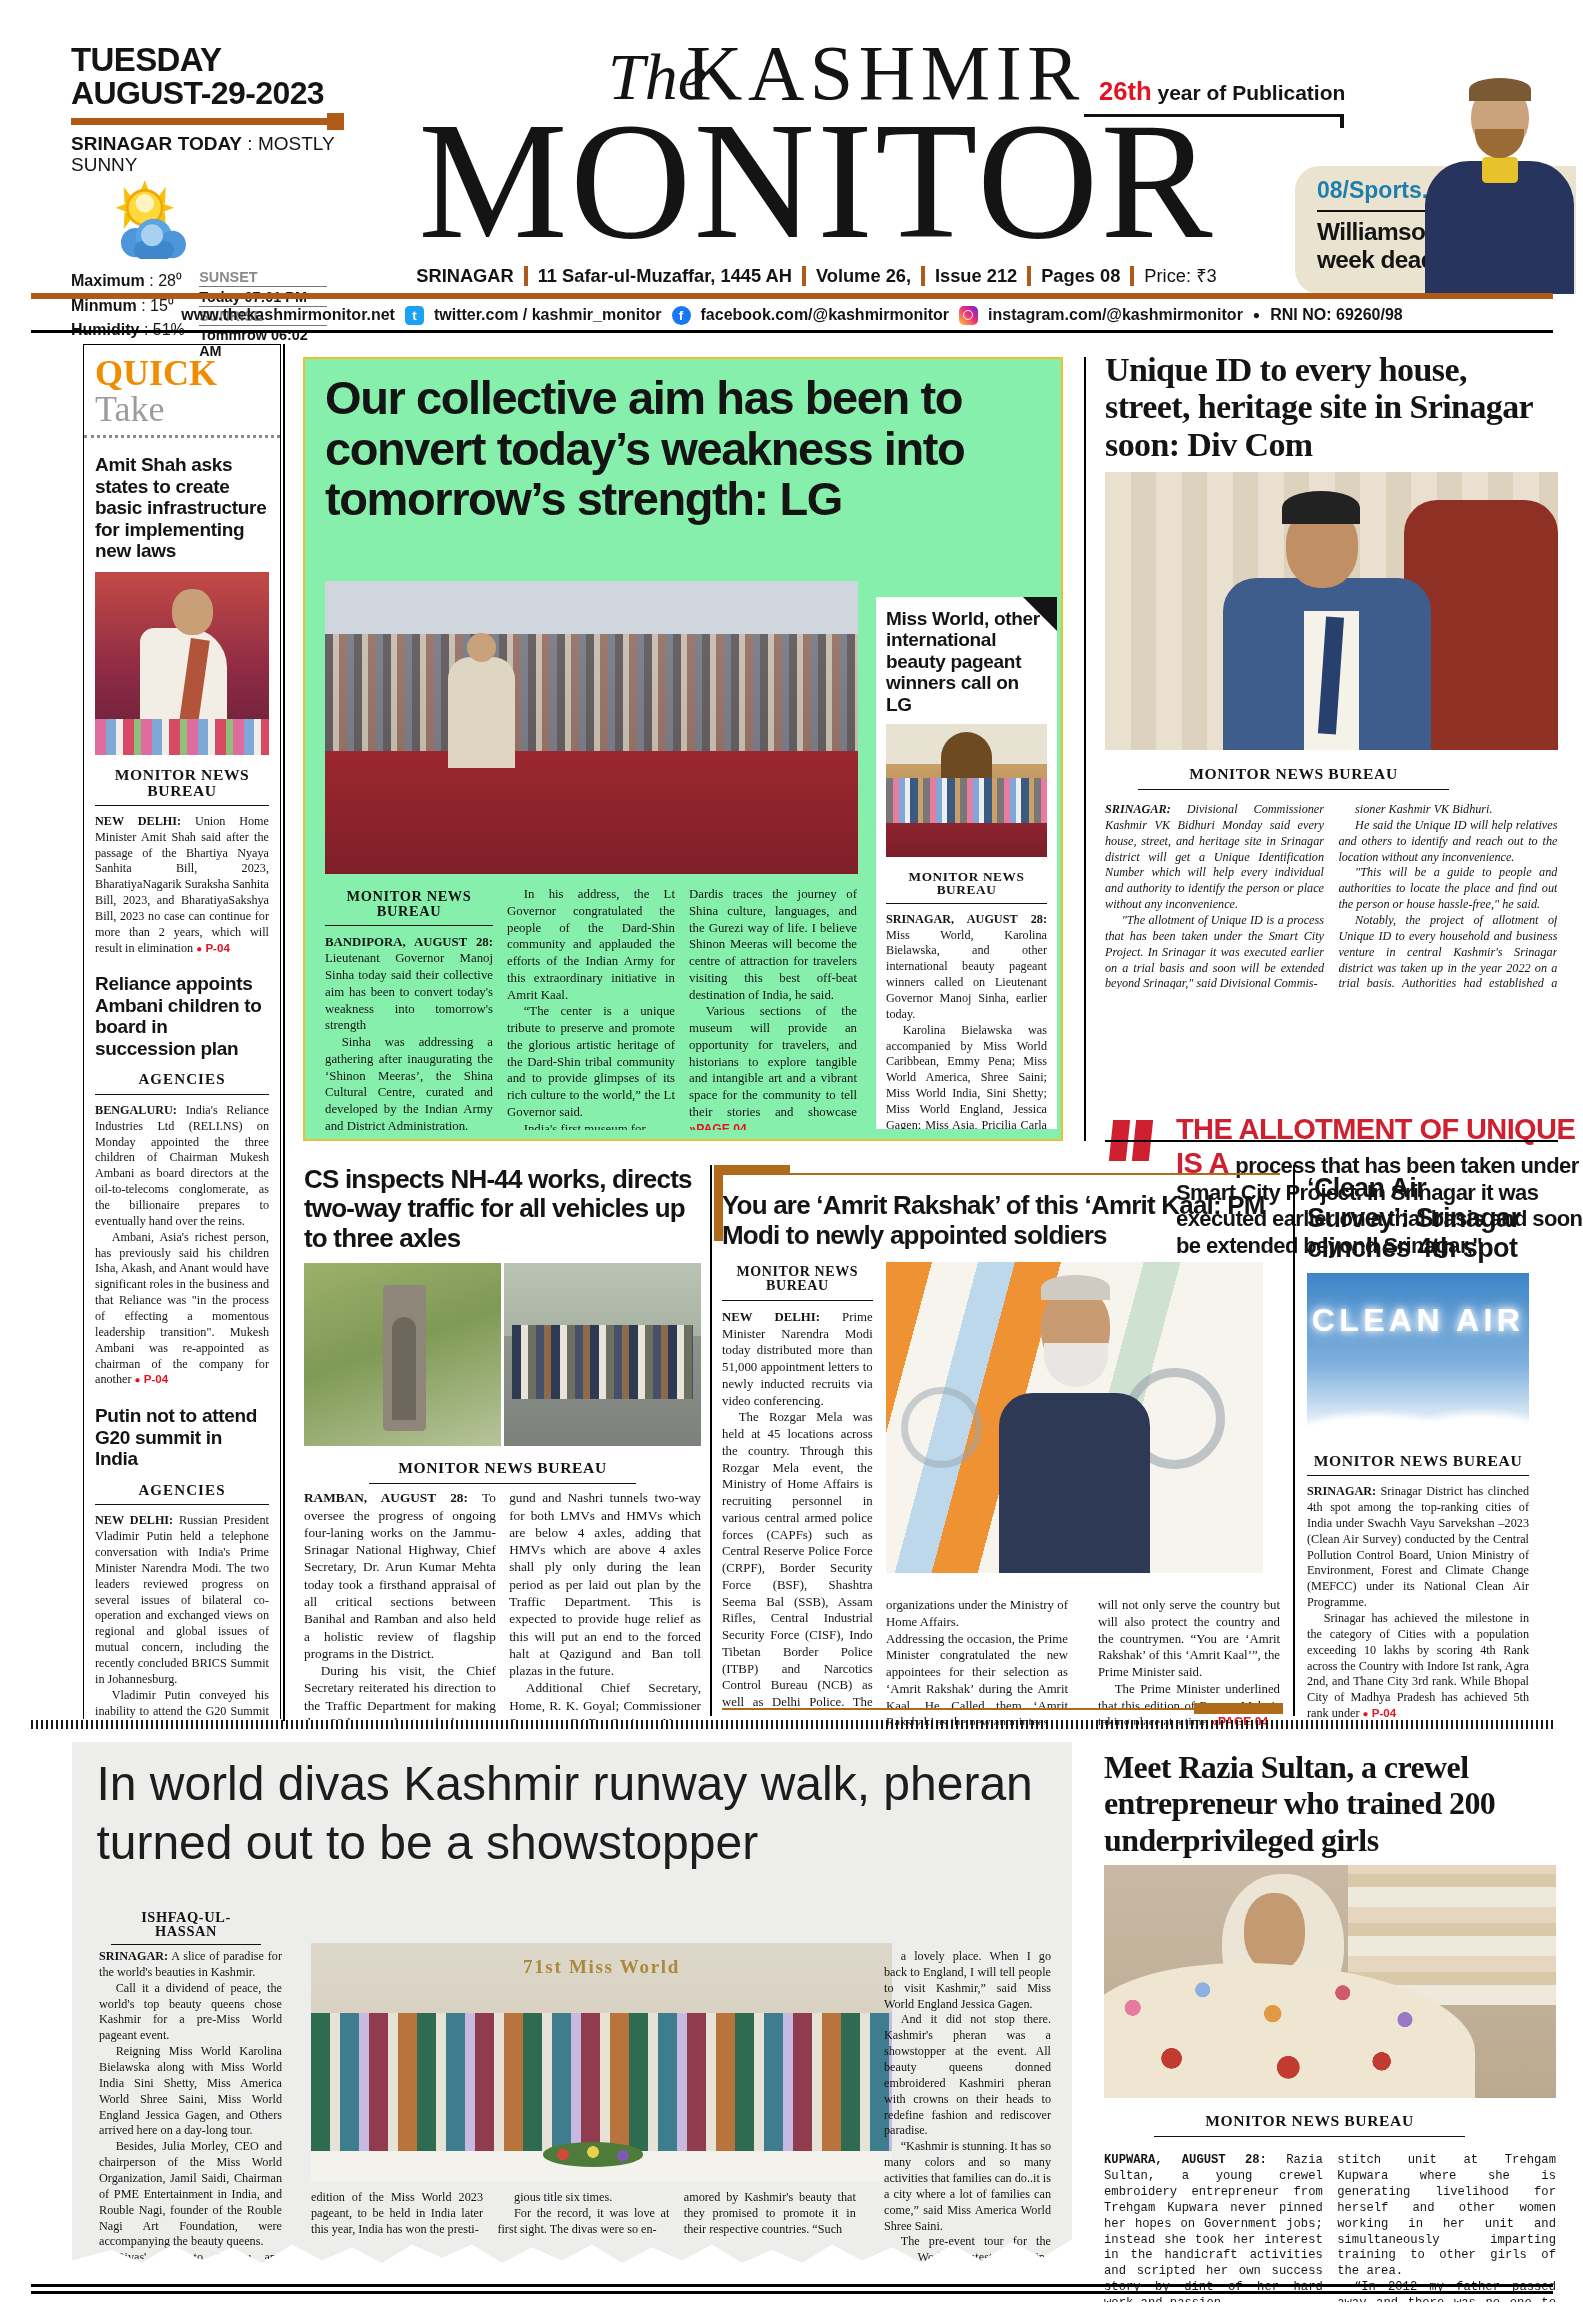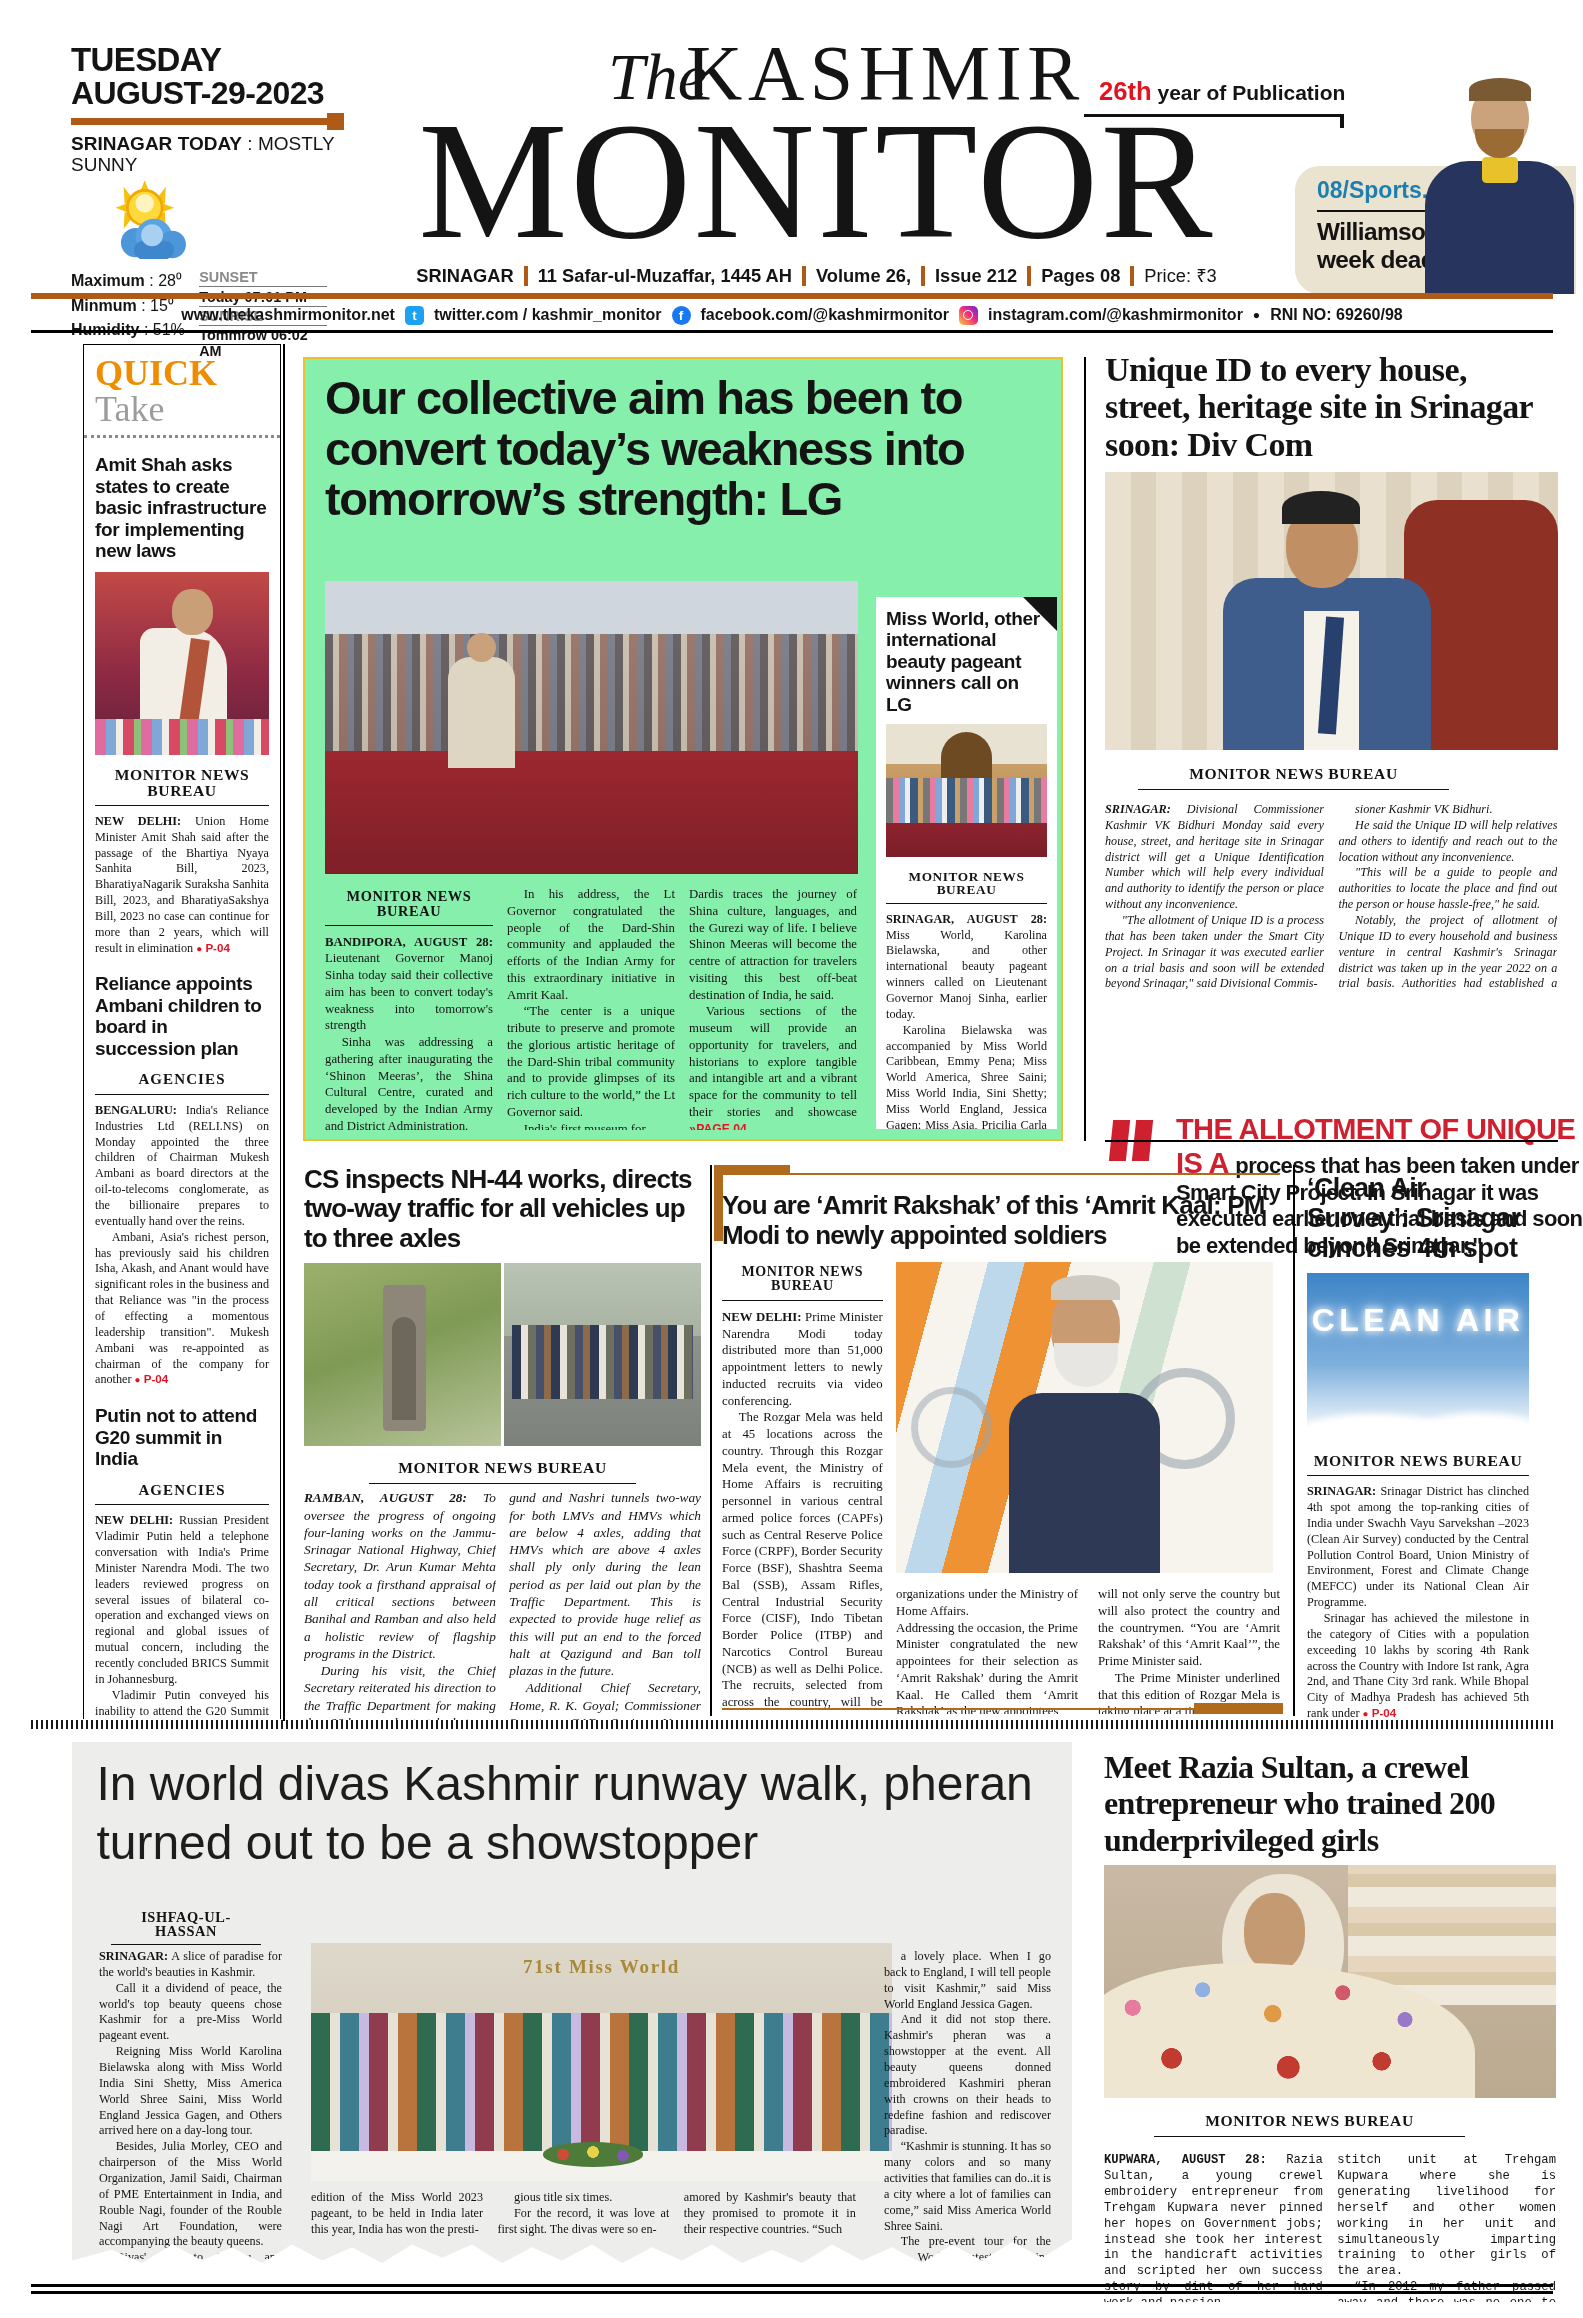--- a/index.html
+++ b/index.html
@@ -124,39 +124,39 @@
   .cs-h{font:bold 26px/1.13 "Liberation Sans",sans-serif;letter-spacing:-0.8px;}
   .cs-photos{display:flex;gap:3.3px;margin-top:10px;}
   .cs-photos .ph{position:relative;width:197px;height:183px;overflow:hidden;}
   .p-bridge{background:linear-gradient(160deg,#9cb06c 0%,#7f9a55 45%,#b7c49a 100%);}
   .p-bridge .pylon{position:absolute;left:40%;top:12%;width:22%;height:80%;background:#8e8678;border-radius:4.4px;}
   .p-bridge .pylon::after{content:'';position:absolute;left:22%;top:22%;width:56%;height:70%;background:#6e685c;border-radius:22px 22px 0 0;}
   .p-road{background:linear-gradient(180deg,#b9c4b4 0%,#a7b2a2 40%,#8e938c 40%,#7c817b 100%);}
   .p-road .grp{position:absolute;left:4%;top:34%;width:92%;height:40%;
      background:repeating-linear-gradient(90deg,#2e3a52 0 9px,#e8e4da 9px 15.6px,#6d705f 15.6px 24.4px,#47506b 24.4px 32px,#8d6b4a 32px 39px);}
   .cs-cols{display:flex;gap:13.3px;margin-top:2.2px;}
-  .cs-cols .c{width:192px;height:231px;font-style:italic;}
+  .cs-cols .c{width:192px;height:231px;}
 
   .modi-frame::before{content:'';position:absolute;left:0;top:0;width:100%;height:1.7px;background:#b06a1c;}
   .modi-frame::after{content:'';position:absolute;left:0;bottom:0;width:100%;height:1.7px;background:#b06a1c;}
   .modi-corner-tl{position:absolute;left:-7.8px;top:-7.8px;width:67px;height:67px;border-left:9px solid #b06a1c;border-top:9px solid #b06a1c;}
   .modi-corner-br{position:absolute;right:-3.3px;bottom:-4.4px;width:89px;height:11px;background:#b06a1c;}
   .md-h{font:bold 26px/1.16 "Liberation Sans",sans-serif;letter-spacing:-0.8px;}
   .md-main{display:flex;gap:13.3px;margin-top:12.2px;}
   .md-c1{width:167px;height:448px;overflow:hidden;}
   .p-modi{position:relative;width:377px;height:311px;overflow:hidden;
      background:linear-gradient(105deg,#ef9234 0 10%,#f7f4ee 10% 20%,#bcd8ea 20% 28%,#ef9234 28% 38%,#f7f4ee 38% 56%,#cfe2d2 56% 64%,#f7f4ee 64% 100%);}
   .p-modi .chakra{position:absolute;right:10%;top:34%;width:83px;height:83px;border:9px solid #9aa4ad;border-radius:50%;opacity:.6;}
   .p-modi .chakra2{position:absolute;left:4%;top:40%;width:67px;height:67px;border:7.8px solid #9aa4ad;border-radius:50%;opacity:.5;}
   .p-modi .vest{position:absolute;left:30%;bottom:0;width:40%;height:58%;background:#2e3a55;border-radius:33px 33px 0 0;}
   .p-modi .kurta{position:absolute;left:36%;bottom:0;width:28%;height:48%;background:#e9dcae;border-radius:22px 22px 0 0;}
   .p-modi .head{position:absolute;left:41%;top:8%;width:69px;height:83px;background:#c99b72;border-radius:46%;}
   .p-modi .beard{position:absolute;left:42%;top:26%;width:64px;height:44px;background:#e8e6e2;border-radius:0 0 33px 33px;}
   .p-modi .hairm{position:absolute;left:41%;top:4%;width:69px;height:25.6px;background:#cfcac2;border-radius:50% 50% 0 0;}
-  .md-cols{display:flex;gap:20px;margin-top:13px;}
+  .md-cols{display:flex;gap:30px;margin-top:24px;}
   .md-cols .c{width:182px;height:128px;}
 
   .ca-h{font:bold 27px/1.12 "Liberation Sans",sans-serif;letter-spacing:-0.6px;}
   .p-ca{position:relative;width:100%;height:167px;margin-top:9px;overflow:hidden;
      background:linear-gradient(180deg,#3d85c8 0%,#7fb0dd 55%,#d8e8f5 85%,#fff 100%);}
   .p-ca .txt{position:absolute;left:0;right:0;top:31px;text-align:center;color:#fff;
      font:bold 32px/1 "Liberation Sans",sans-serif;letter-spacing:4.4px;text-shadow:0 0 7.8px #fff,0 0 14.4px #fff;}
   .p-ca .cl{position:absolute;bottom:-13.3px;left:-11px;width:70%;height:39px;background:#fff;border-radius:50%;filter:blur(3.3px);}
   .p-ca .cl2{position:absolute;bottom:-15.6px;right:-16.7px;width:60%;height:42px;background:#fff;border-radius:50%;filter:blur(3.9px);}
   .ca-body{height:303px;overflow:hidden;margin-top:4.4px;}

